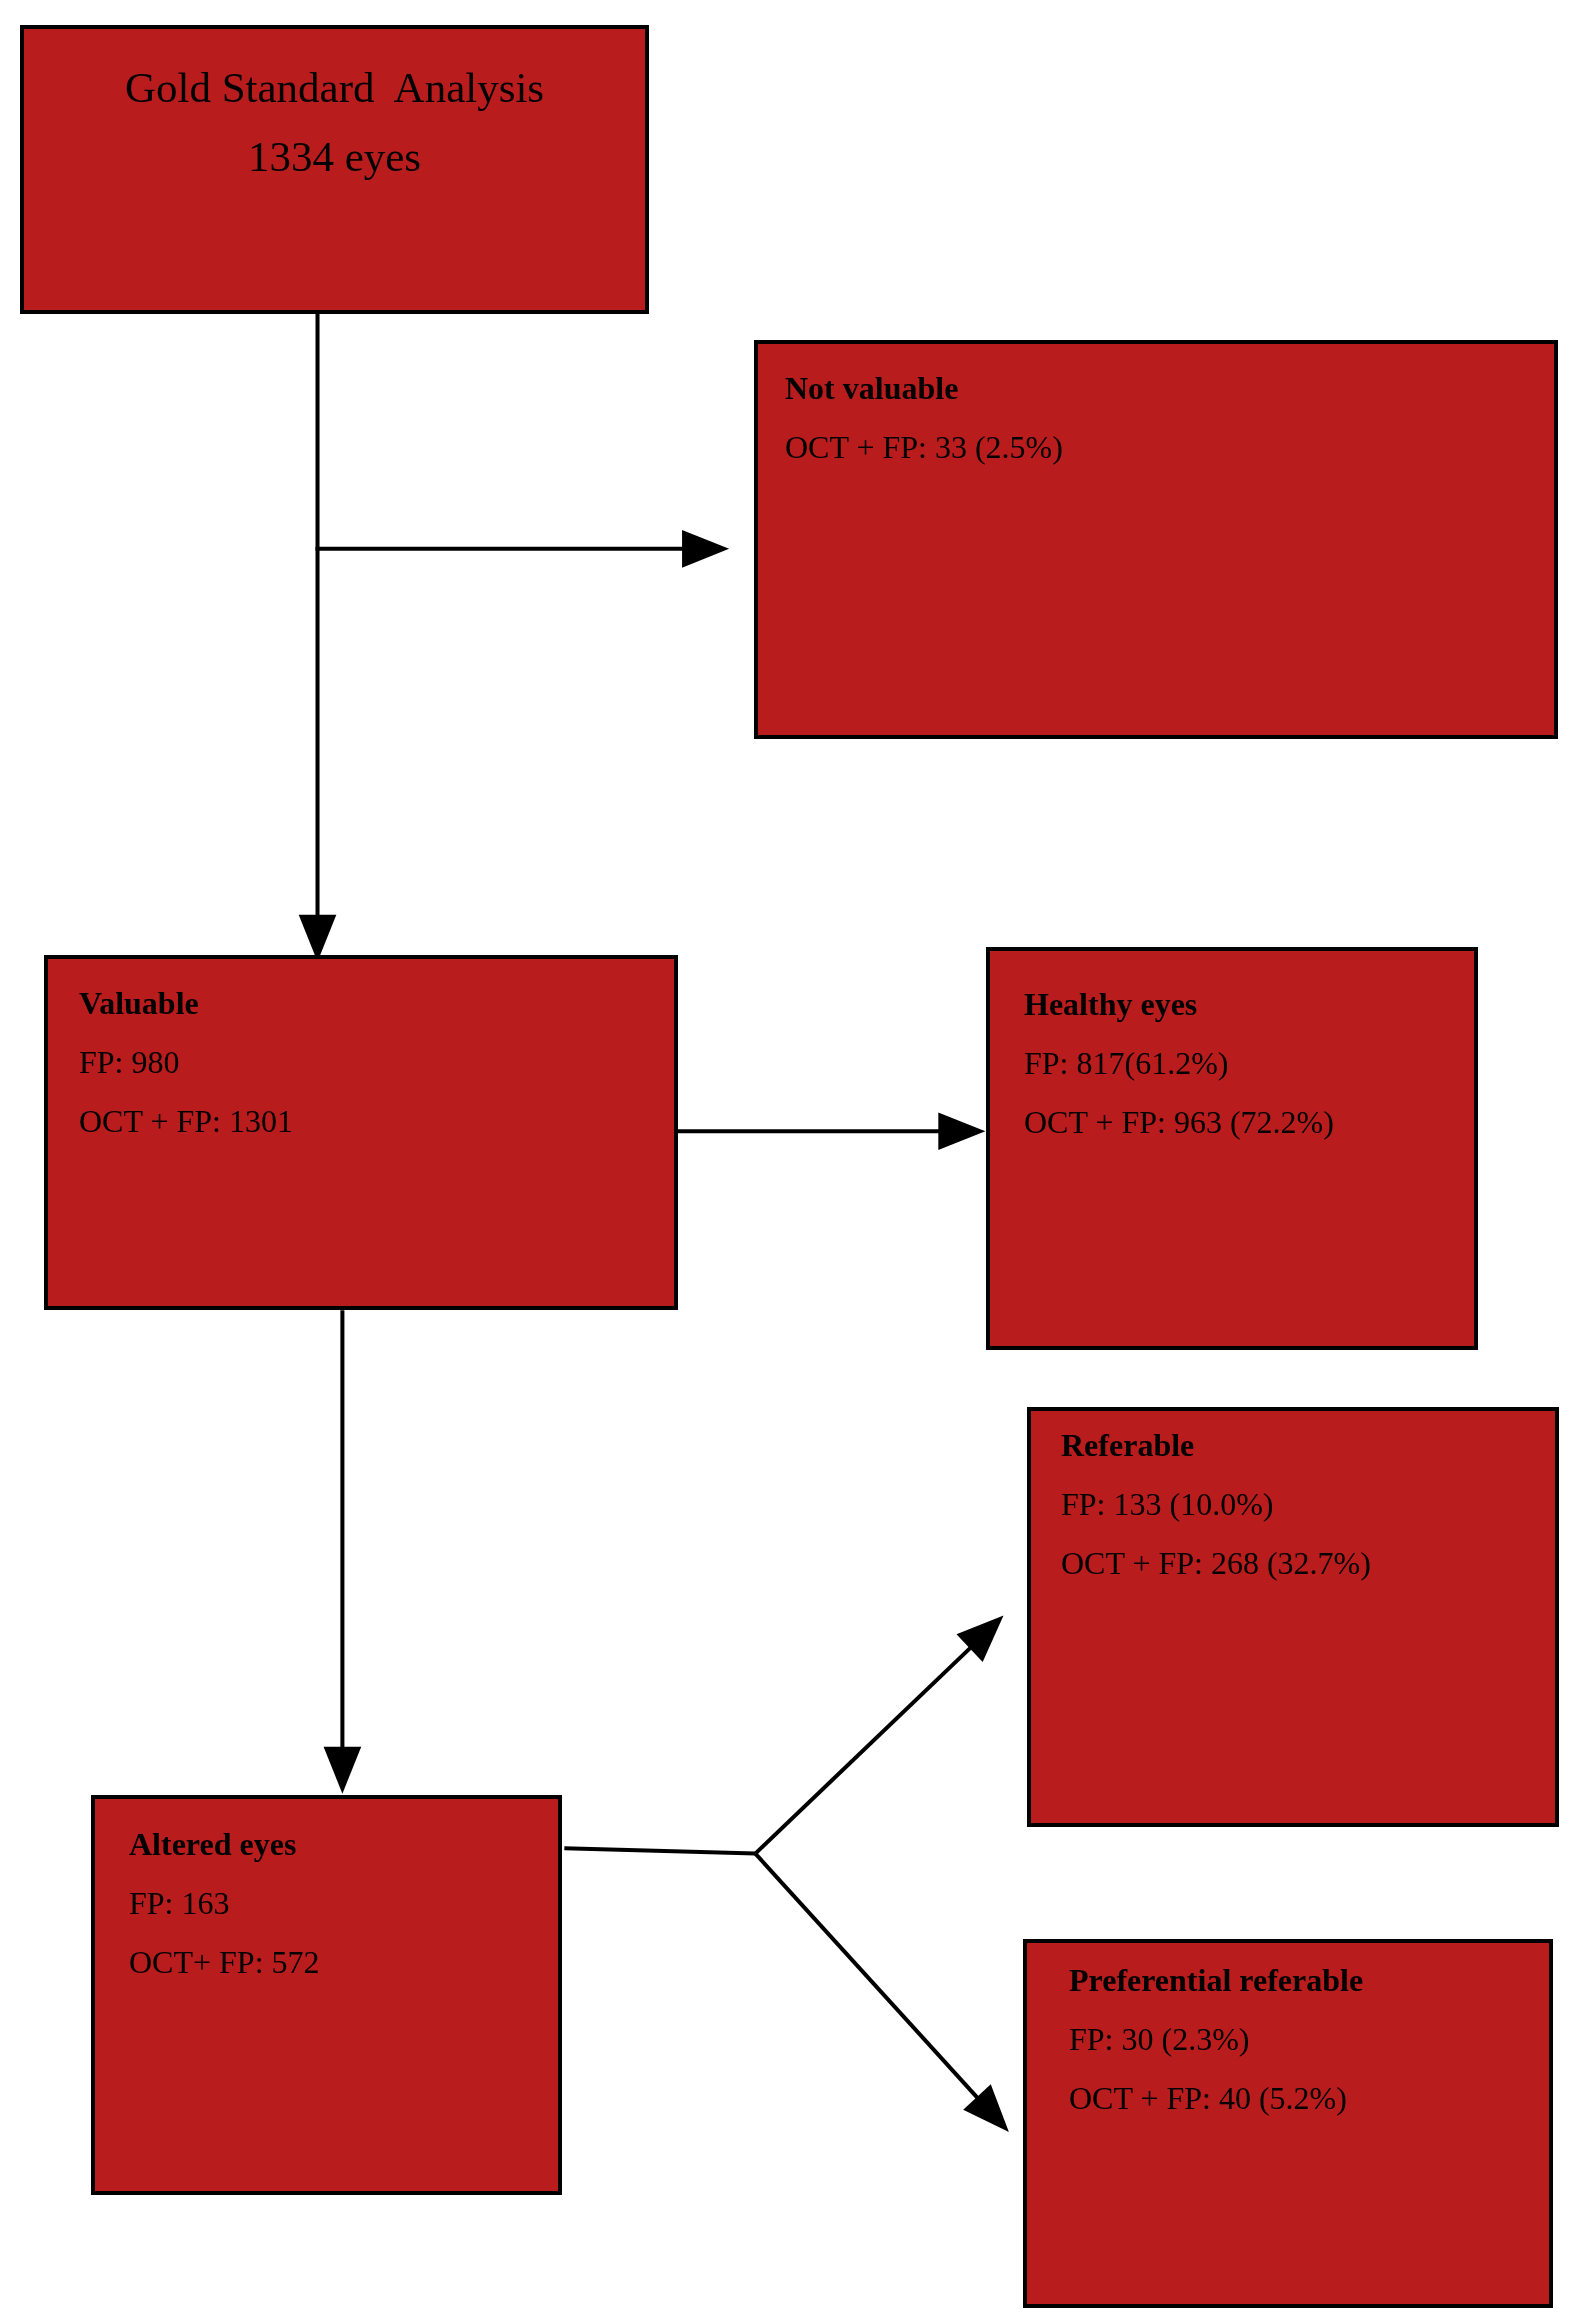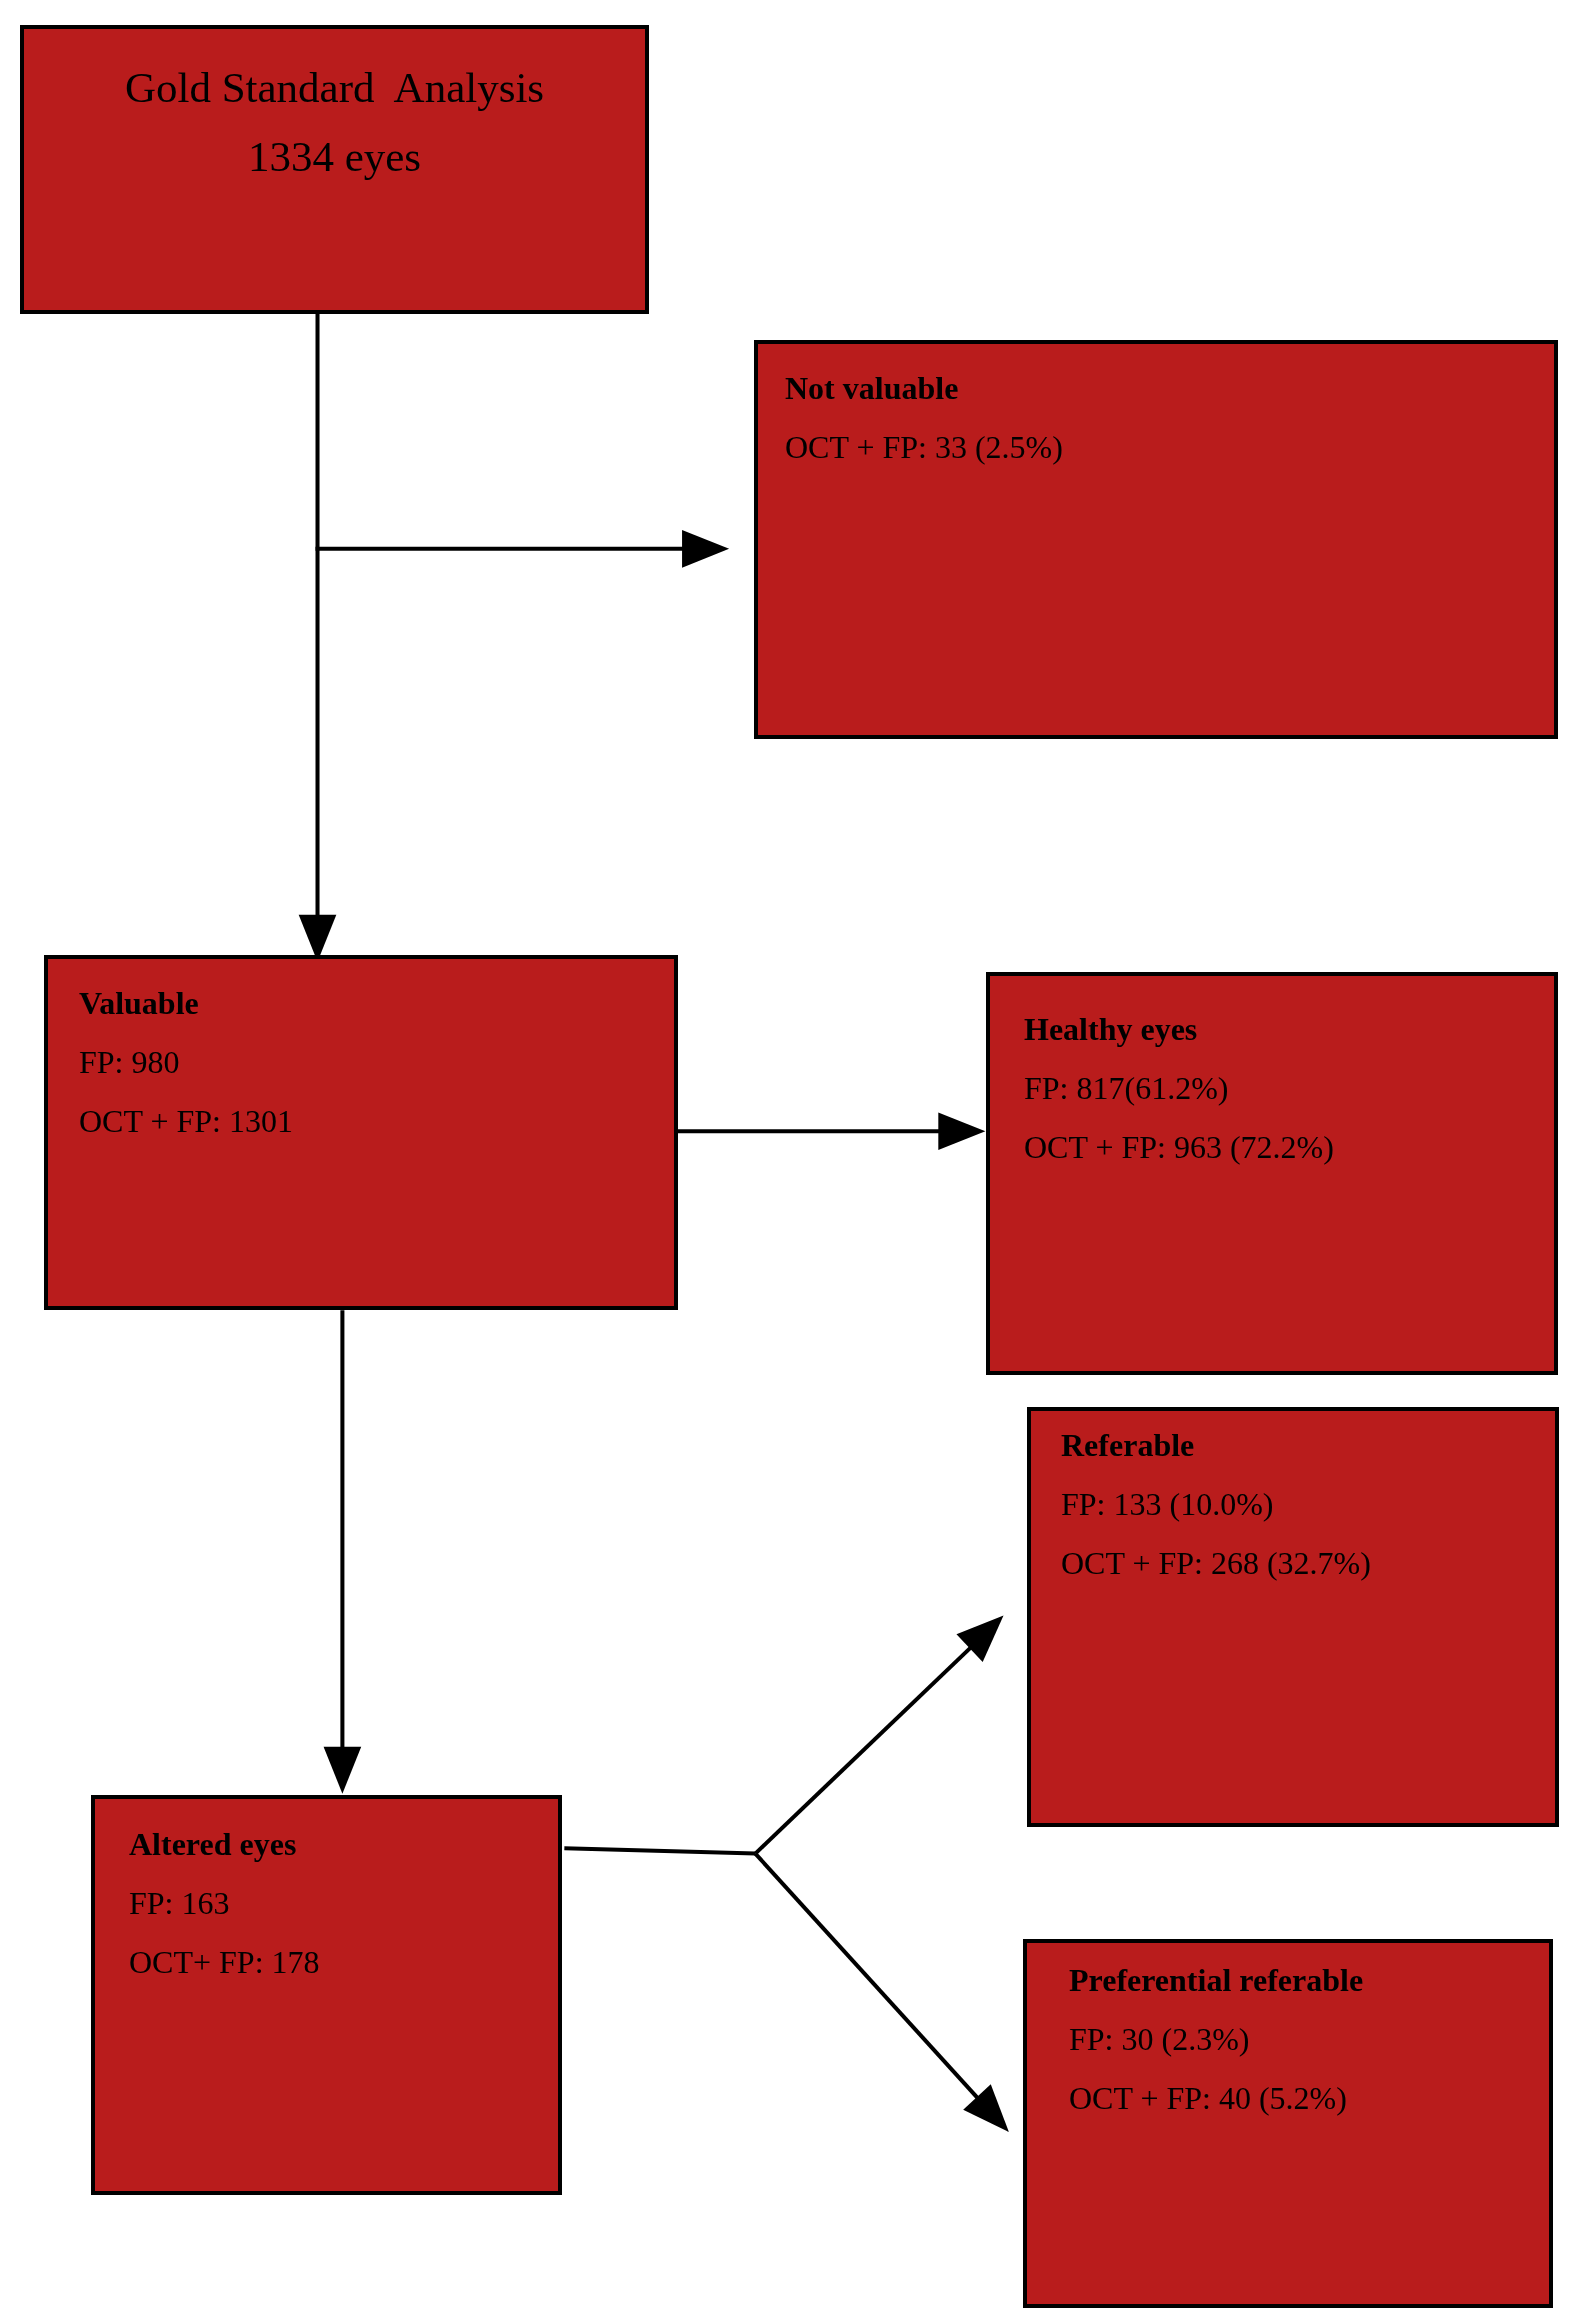--- a/index.html
+++ b/index.html
@@ -41,21 +41,21 @@
   #box-not-valuable {
     left: 754px; top: 340px; width: 804px; height: 399px;
     padding: 15px 20px 0 27px;
   }
   #box-valuable {
     left: 24px; top: 955px; width: 634px; height: 355px;
     padding: 15px 20px 0 31px;
     margin-left: 20px;
   }
   #box-healthy {
-    left: 986px; top: 972px; width: 572px; height: 403px;
+    left: 986px; top: 947px; width: 492px; height: 403px;
     padding: 24px 13.4px 0 34px;
   }
   #box-altered {
     left: 91px; top: 1795px; width: 471px; height: 400px;
     padding: 16px 13.4px 0 34px;
   }
   #box-referable {
     left: 1027px; top: 1407px; width: 532px; height: 420px;
     padding: 5.4px 13.4px 0 30px;
   }
@@ -125,21 +125,21 @@
 
   <div class="box" id="box-healthy">
     <div class="txt title">Healthy eyes</div>
     <div class="txt">FP: 817(61.2%)</div>
     <div class="txt">OCT + FP: 963 (72.2%)</div>
   </div>
 
   <div class="box" id="box-altered">
     <div class="txt title">Altered eyes</div>
     <div class="txt">FP: 163</div>
-    <div class="txt">OCT+ FP: 178</div>
+    <div class="txt">OCT+ FP: 572</div>
   </div>
 
   <div class="box" id="box-referable">
     <div class="txt title">Referable</div>
     <div class="txt">FP: 133 (10.0%)</div>
     <div class="txt">OCT + FP: 268 (32.7%)</div>
   </div>
 
   <div class="box" id="box-preferential">
     <div class="txt title">Preferential referable</div>

